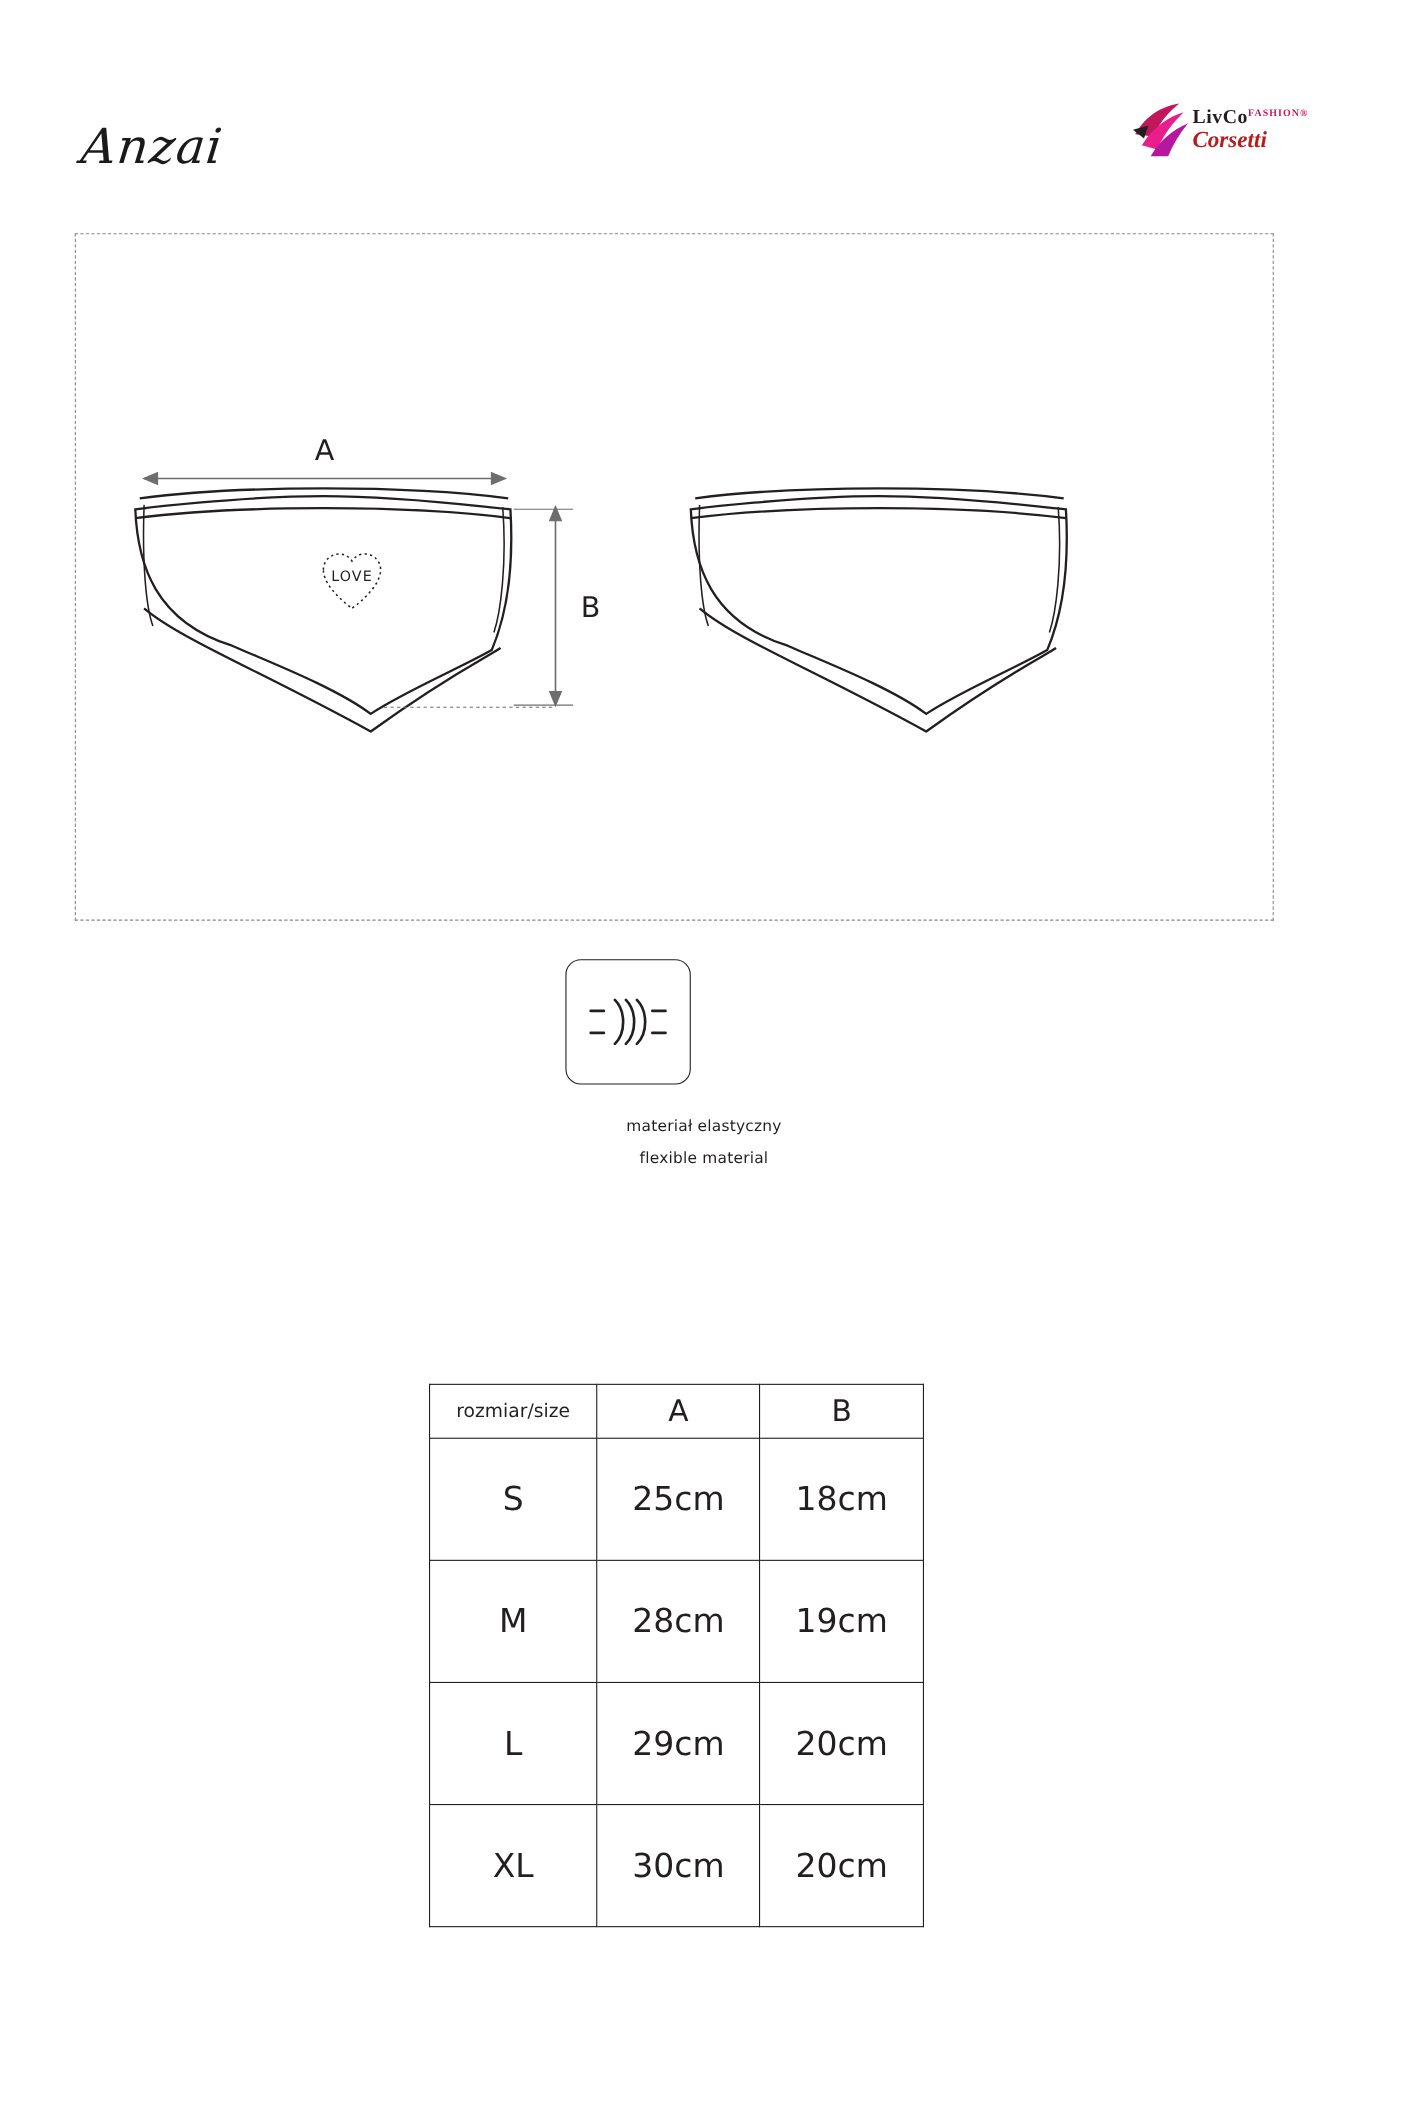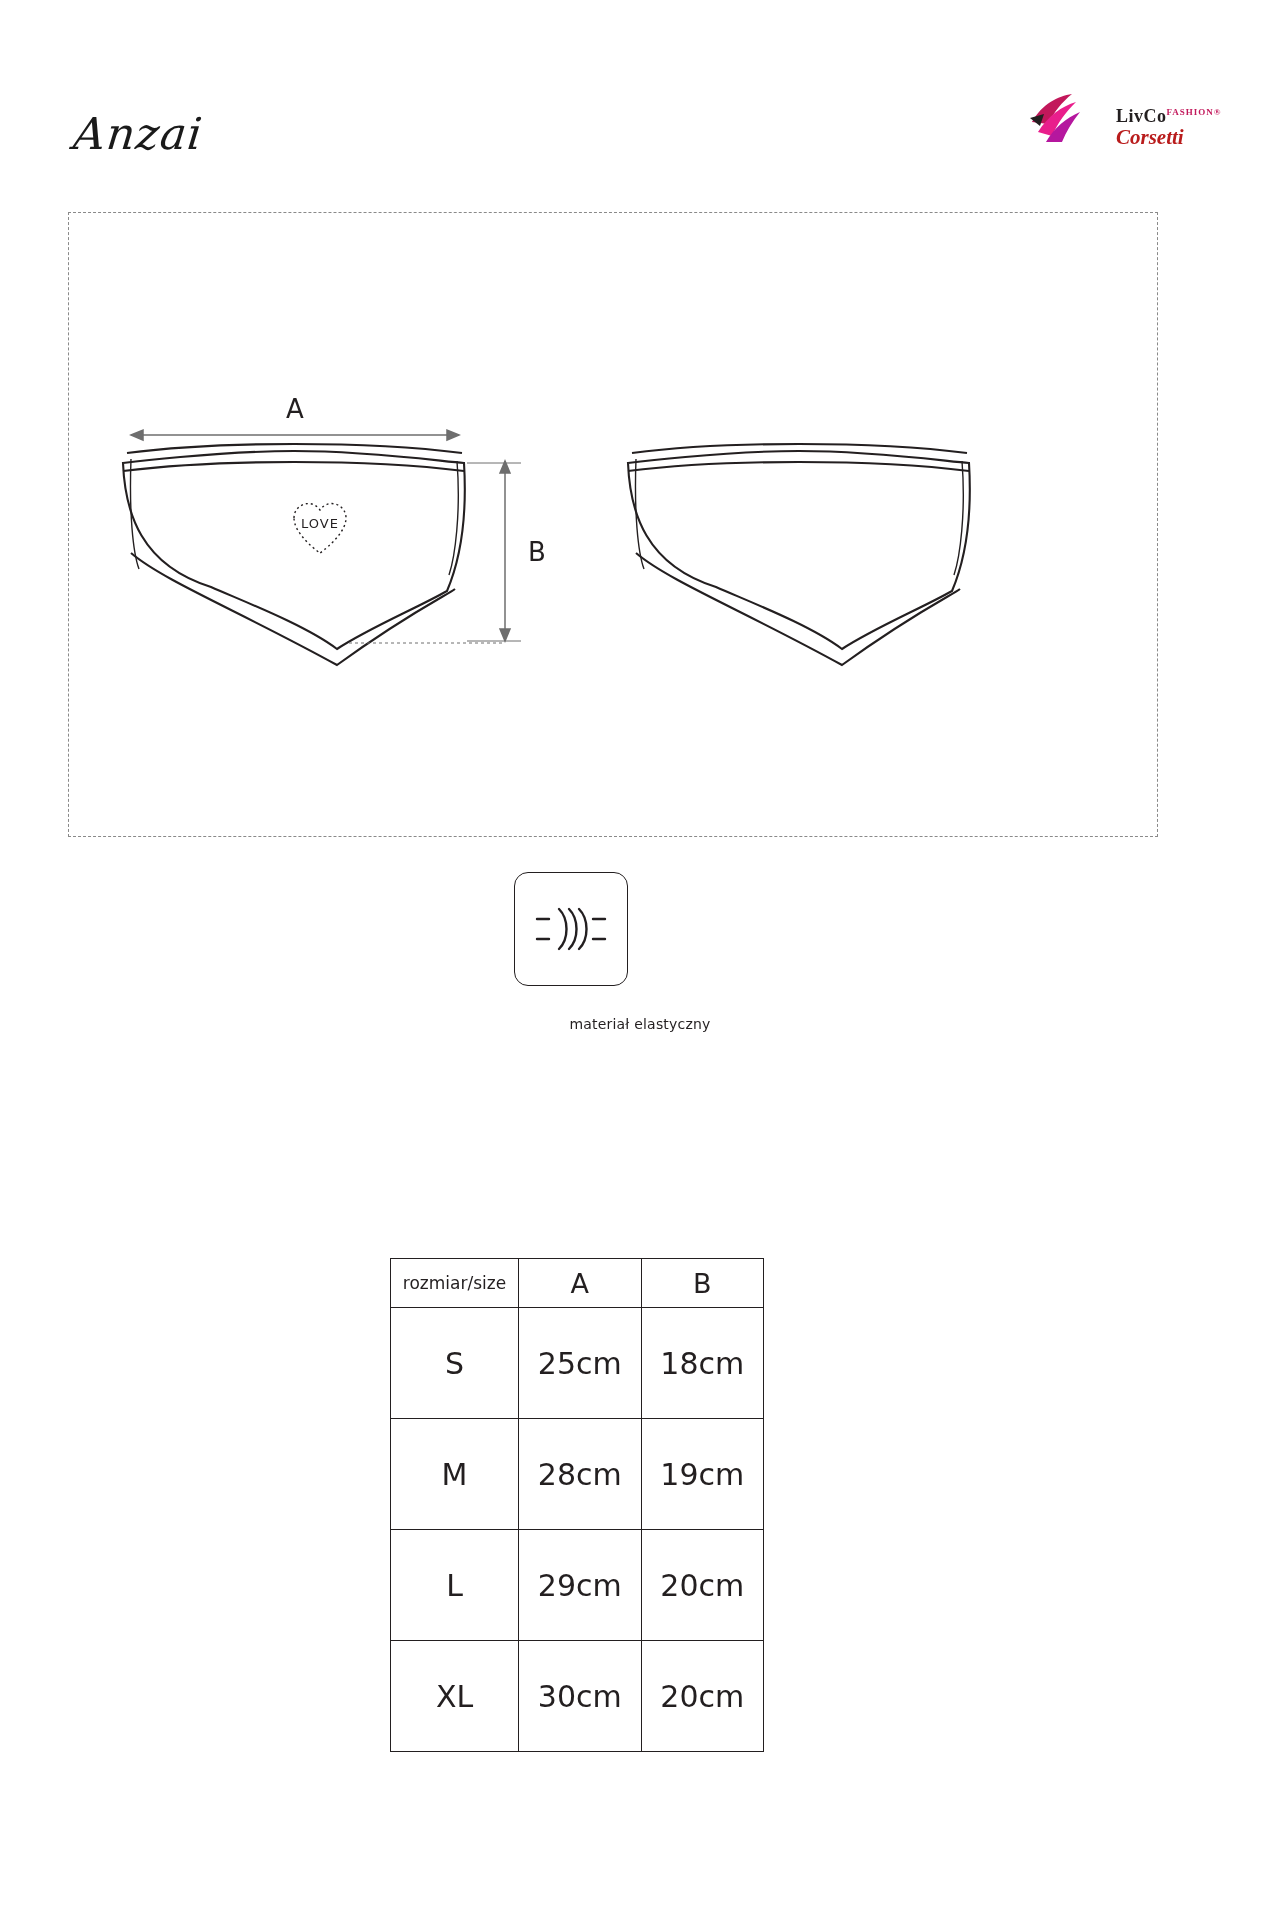--- a/index.html
+++ b/index.html
@@ -39,23 +39,22 @@
   .brand-logo .wing {
     position: absolute;
     left: 0;
     top: 4px;
     width: 56px;
     height: 52px;
   }
   .brand-logo .brand-text {
     position: absolute;
     left: 56px;
-    top: 14px;
+    top: 4px;
     width: 124px;
-    margin-left: 32px;
   }
   .brand-logo .brand-line1 {
     font-family: "Liberation Serif", serif;
     font-weight: bold;
     font-size: 18px;
     color: #231f20;
     letter-spacing: 0.5px;
     line-height: 20px;
   }
   .brand-logo .brand-sup {
@@ -113,21 +112,21 @@
     line-height: 29px;
     color: #231f20;
     letter-spacing: 0.2px;
   }
 
   
   .size-table {
     position: absolute;
     left: 390px;
     top: 1258px;
-    width: 374px;
+    width: 450px;
     border-collapse: collapse;
     padding-left: 48px;
   }
   .size-table td, .size-table th {
     border: 1px solid #231f20;
     text-align: center;
     font-weight: normal;
     font-family: "DejaVu Sans", sans-serif;
     color: #231f20;
   }
@@ -249,20 +248,21 @@
       <line x1="78" y1="66" x2="90" y2="66"></line>
       <path d="M44 36 C 54 46, 54 66, 44 76"></path>
       <path d="M54 36 C 64 46, 64 66, 54 76"></path>
       <path d="M64 36 C 74 46, 74 66, 64 76"></path>
     </g>
   </svg>
 </div>
 
 <div class="material-caption">
   <div>materiał elastyczny</div>
+  <div>flexible material</div>
 </div>
 
 <table class="size-table">
   <colgroup>
       <col class="c1">
       <col class="c2">
       <col class="c3">
     </colgroup>
   <thead>
     <tr>

